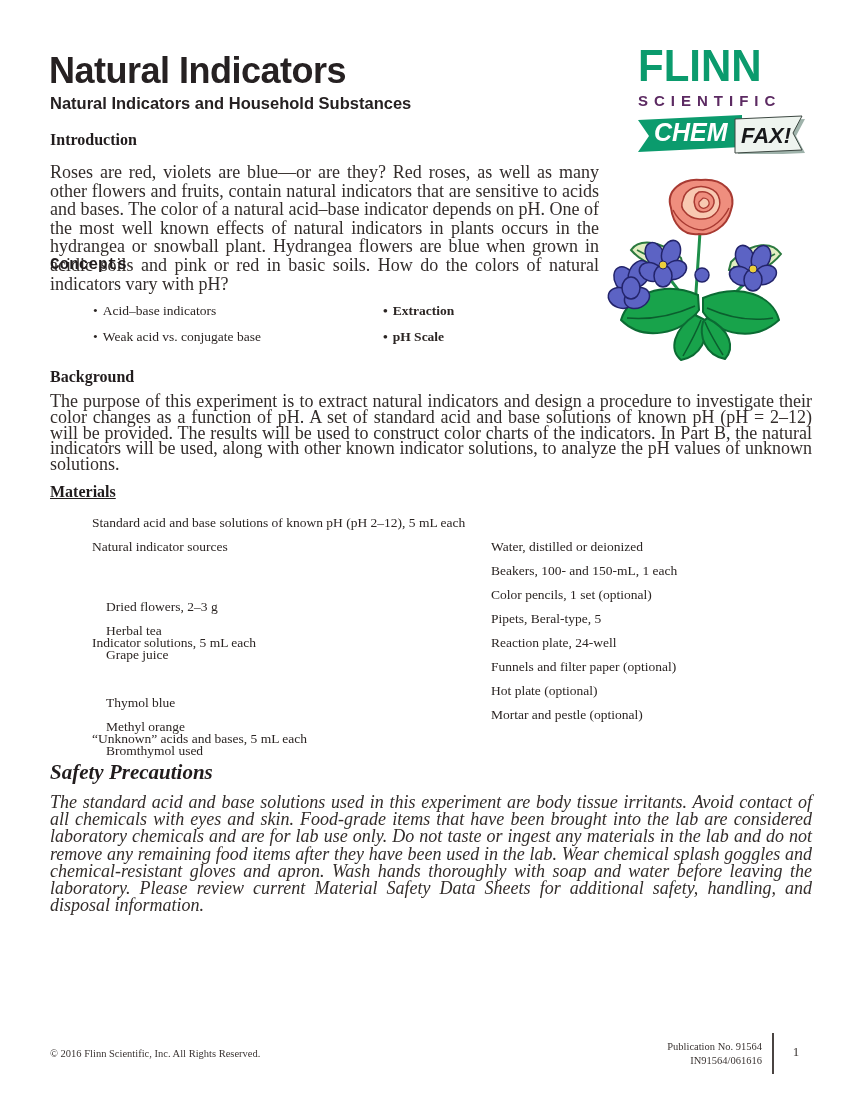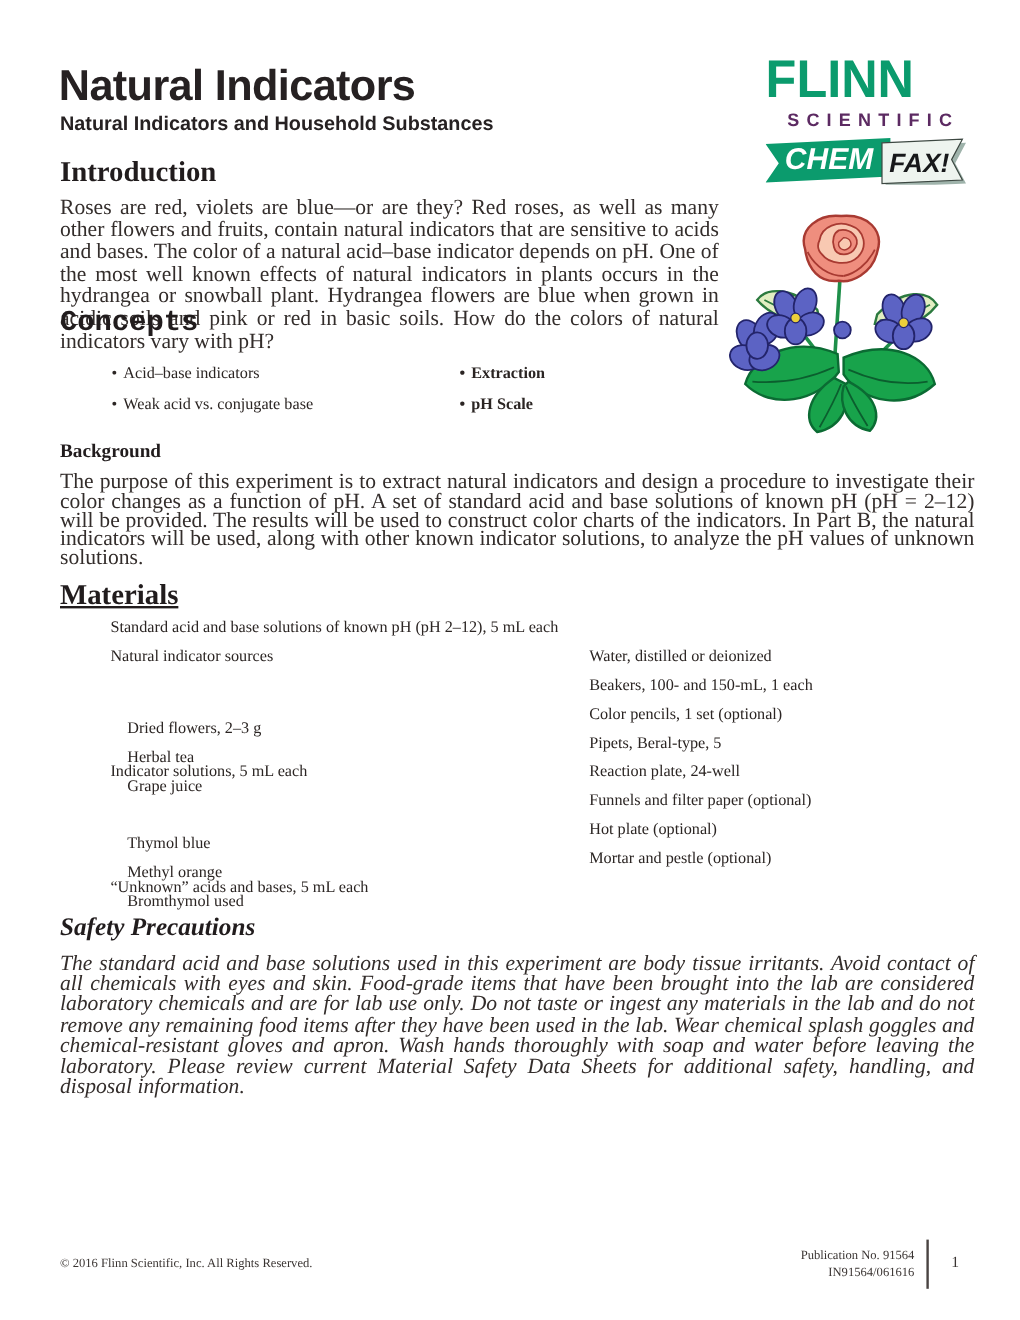--- a/index.html
+++ b/index.html
@@ -19,26 +19,26 @@
     font-size:16.5px;color:#262122;
   }
   .logo{position:absolute;left:638px;top:44px;width:168px;}
   .flinn{
     font-family:"Liberation Sans",sans-serif;font-weight:bold;
     font-size:42px;line-height:42px;color:#0b9b6d;letter-spacing:0px;
     transform:scaleY(1.05);transform-origin:top left;
   }
   .scientific{
     font-family:"Liberation Sans",sans-serif;font-weight:bold;
-    font-size:15px;color:#5c2a62;letter-spacing:6px;margin-top:6px;white-space:nowrap;margin-left:18px;
+    font-size:15px;color:#5c2a62;letter-spacing:6px;margin-top:6px;white-space:nowrap;
   }
   .chemfax{display:block;margin-top:3px;}
   
   .h-major{
-    position:absolute;left:50px;font-weight:bold;font-size:24px;color:#211c1d;
+    position:absolute;left:50px;font-weight:bold;font-size:16px;color:#211c1d;
   }
   .h-minor{
     position:absolute;left:50px;font-weight:bold;font-size:16px;color:#211c1d;
   }
   .h-italic{
     position:absolute;left:50px;font-weight:bold;font-style:italic;font-size:21px;color:#211c1d;
   }
   .para{
     position:absolute;left:50px;font-size:18px;color:#332d2b;text-align:justify;
   }

